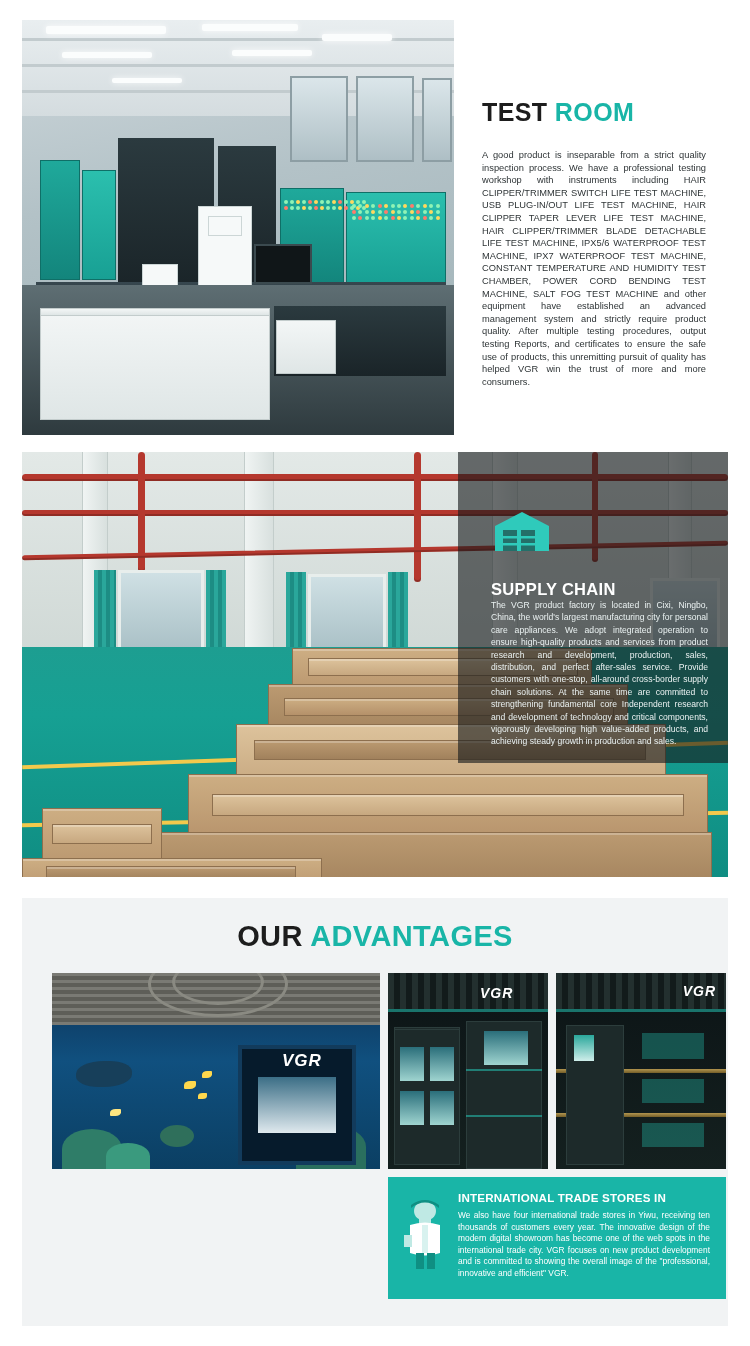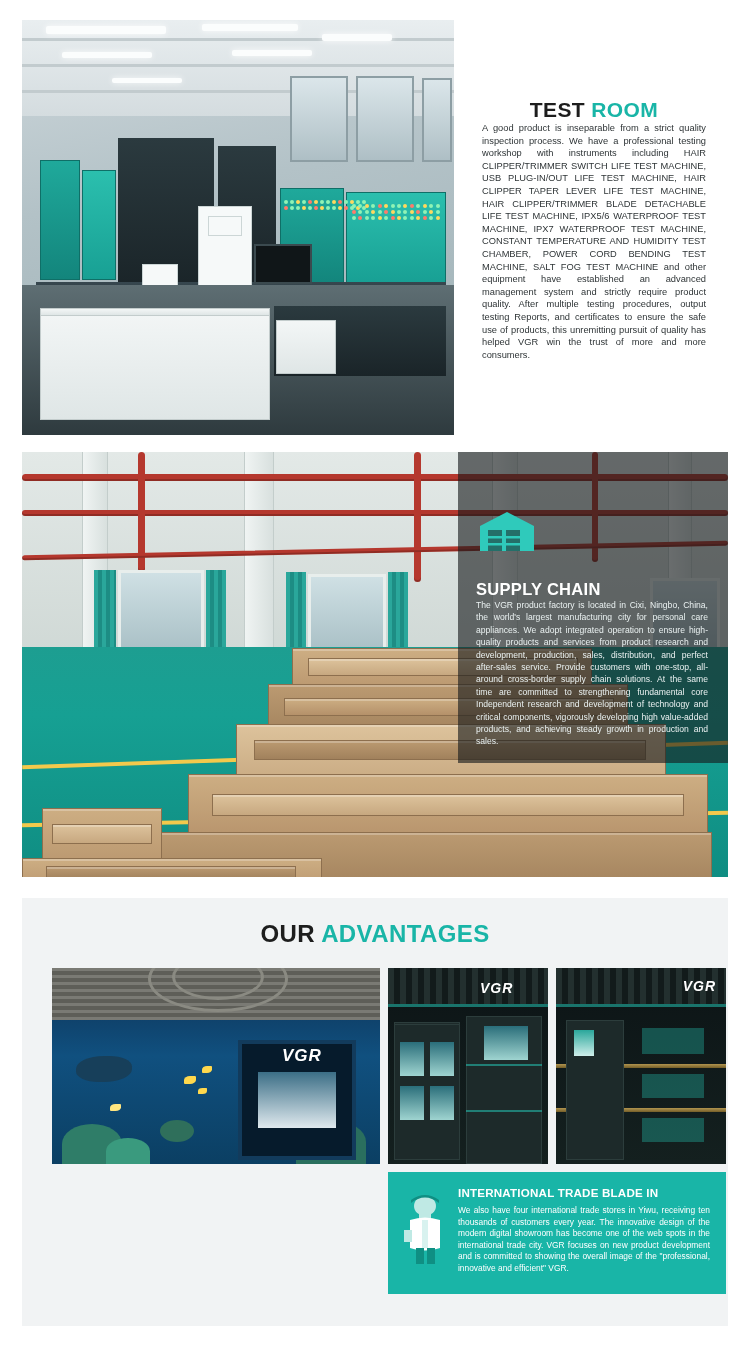--- a/index.html
+++ b/index.html
@@ -79,25 +79,25 @@
   .lab-dots i { display:block; width:4px; height:4px; border-radius:50%; background:#8ff3b5; }
   .lab-dots i:nth-child(3n) { background:#ffd95e; }
   .lab-dots i:nth-child(5n) { background:#ff7b6b; }
 
   .sec1-text {
     width: 274px; height: 415px;
     padding: 78px 22px 10px 28px;
     background:#ffffff;
   }
   h2.title {
-    font-size: 21px;
+    font-size: 25px;
     font-weight: bold;
     letter-spacing: .4px;
     color:#1d1d1d;
-    text-align: center;
+    margin-bottom: 22px;
   }
   h2.title .accent { color:#19b5a7; }
   .body-copy {
     font-size: 9.3px;
     line-height: 12.6px;
     color:#2e3436;
     text-align: justify;
   }
 
   
@@ -141,21 +141,21 @@
     border:1px solid #8d6f4e;
     box-shadow: inset 0 2px 0 rgba(255,255,255,.25);
   }
   .box.lt { background: linear-gradient(180deg,#ddc39c,#c7a880); }
   .box.dk { background: linear-gradient(180deg,#bb9a71,#a1815c); }
 
   .sec2-overlay {
     position:absolute; right:0; top:0;
     width: 270px; height: 311px;
     background: rgba(22,26,28,.62);
-    padding: 56px 20px 10px 18px;
+    padding: 56px 20px 10px 33px;
     color:#fff;
   }
   .warehouse-icon { margin-bottom: 22px; }
   .sec2-h1 {
     font-size: 16.5px; font-weight: bold; color:#ffffff; letter-spacing:.3px;
   }
   .sec2-h2 {
     font-size: 16.5px; font-weight: bold; color:#2fcabb; letter-spacing:.3px;
     margin-bottom: 10px;
   }
@@ -164,21 +164,21 @@
   }
 
   
   .sec3 {
     position:absolute;
     left: 22px; top: 898px;
     width: 706px; height: 428px;
     background:#f1f3f4;
     padding: 22px 30px 24px 30px;
   }
-  h2.title.center { text-align:center; font-size:24px; margin-bottom:20px; }
+  h2.title.center { text-align:center; font-size:29px; margin-bottom:20px; }
 
   .adv-grid {
     display:grid;
     grid-template-columns: 328px 160px 170px;
     grid-template-rows: 196px 122px;
     gap: 8px;
   }
   .ph { position:relative; overflow:hidden; }
 
   
@@ -472,21 +472,21 @@
             <path d="M9 13 q14 -11 28 0 l0 -3 q-14 -10 -28 0 z" fill="#0f8f83"></path>
             <rect x="17" y="24" width="12" height="5" fill="#bfe9e4"></rect>
             <path d="M8 30 q15 -5 30 0 l0 28 q-15 5 -30 0 z" fill="#ffffff"></path>
             <rect x="20" y="30" width="6" height="28" fill="#d8f2ef"></rect>
             <rect x="14" y="58" width="8" height="16" fill="#0f8f83"></rect>
             <rect x="25" y="58" width="8" height="16" fill="#0f8f83"></rect>
             <rect x="2" y="40" width="8" height="12" fill="#bfe9e4"></rect>
           </svg>
         </div>
         <div>
-          <div class="trade-h">INTERNATIONAL TRADE BLADE IN</div>
+          <div class="trade-h">INTERNATIONAL TRADE STORES IN</div>
           <p class="trade-copy">We also have four international trade stores in Yiwu, receiving ten thousands of customers every year. The innovative design of the modern digital showroom has become one of the web spots in the international trade city. VGR focuses on new product development and is committed to showing the overall image of the "professional, innovative and efficient" VGR.</p>
         </div>
       </div>
 
     </div>
   </section>
 
 </div>
 
 </body></html>

